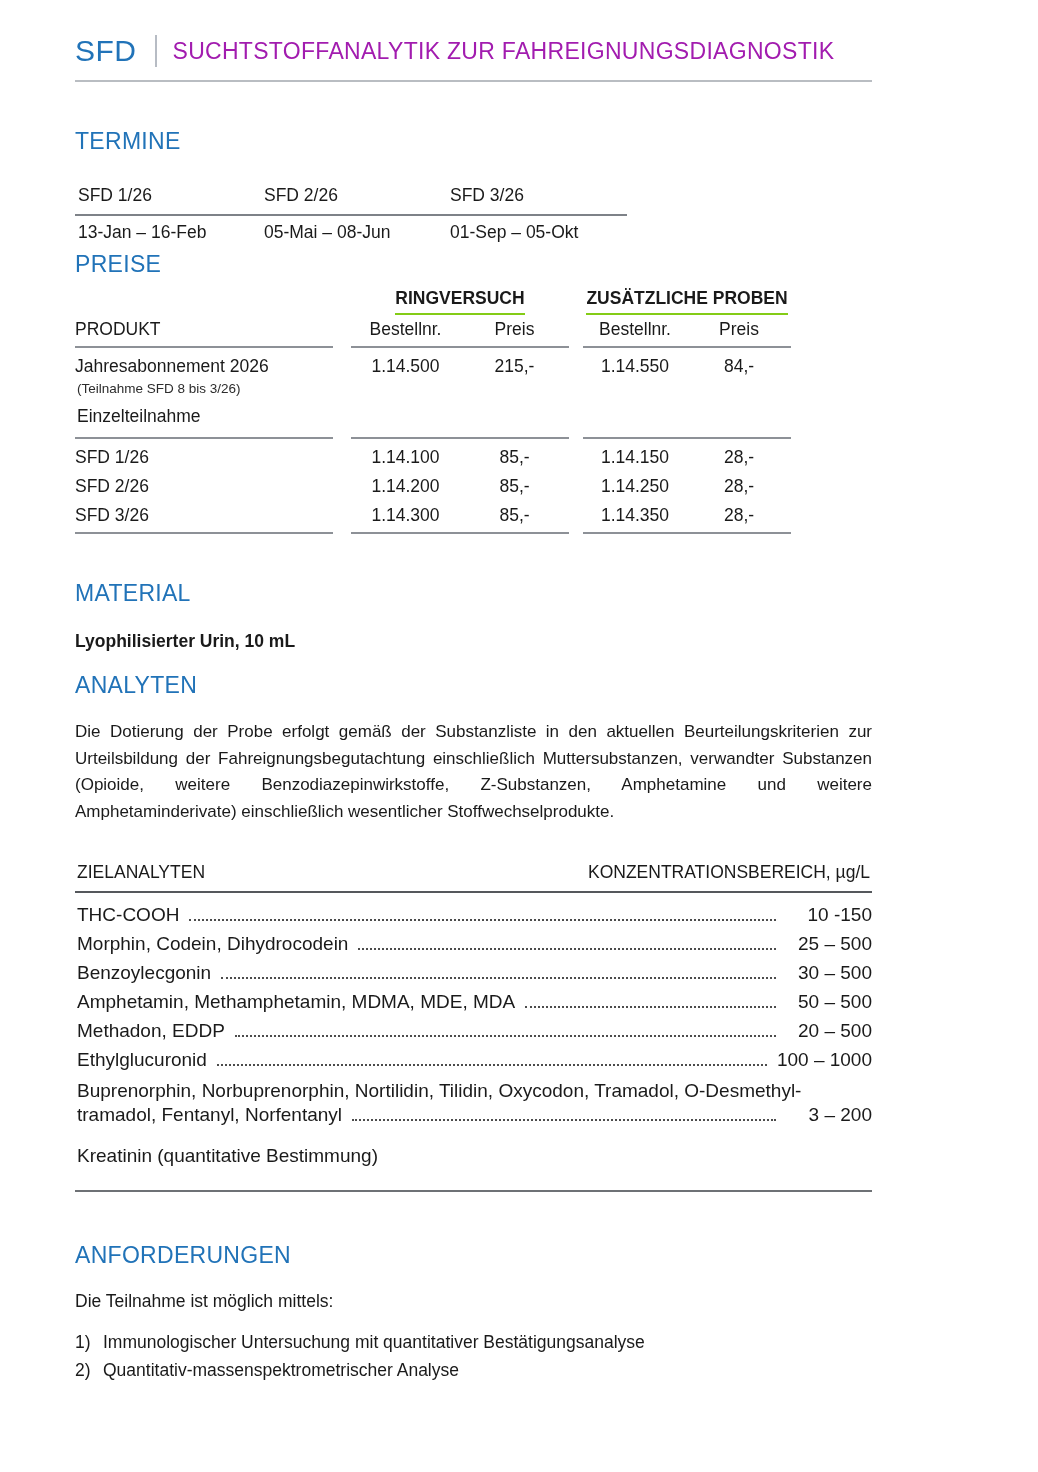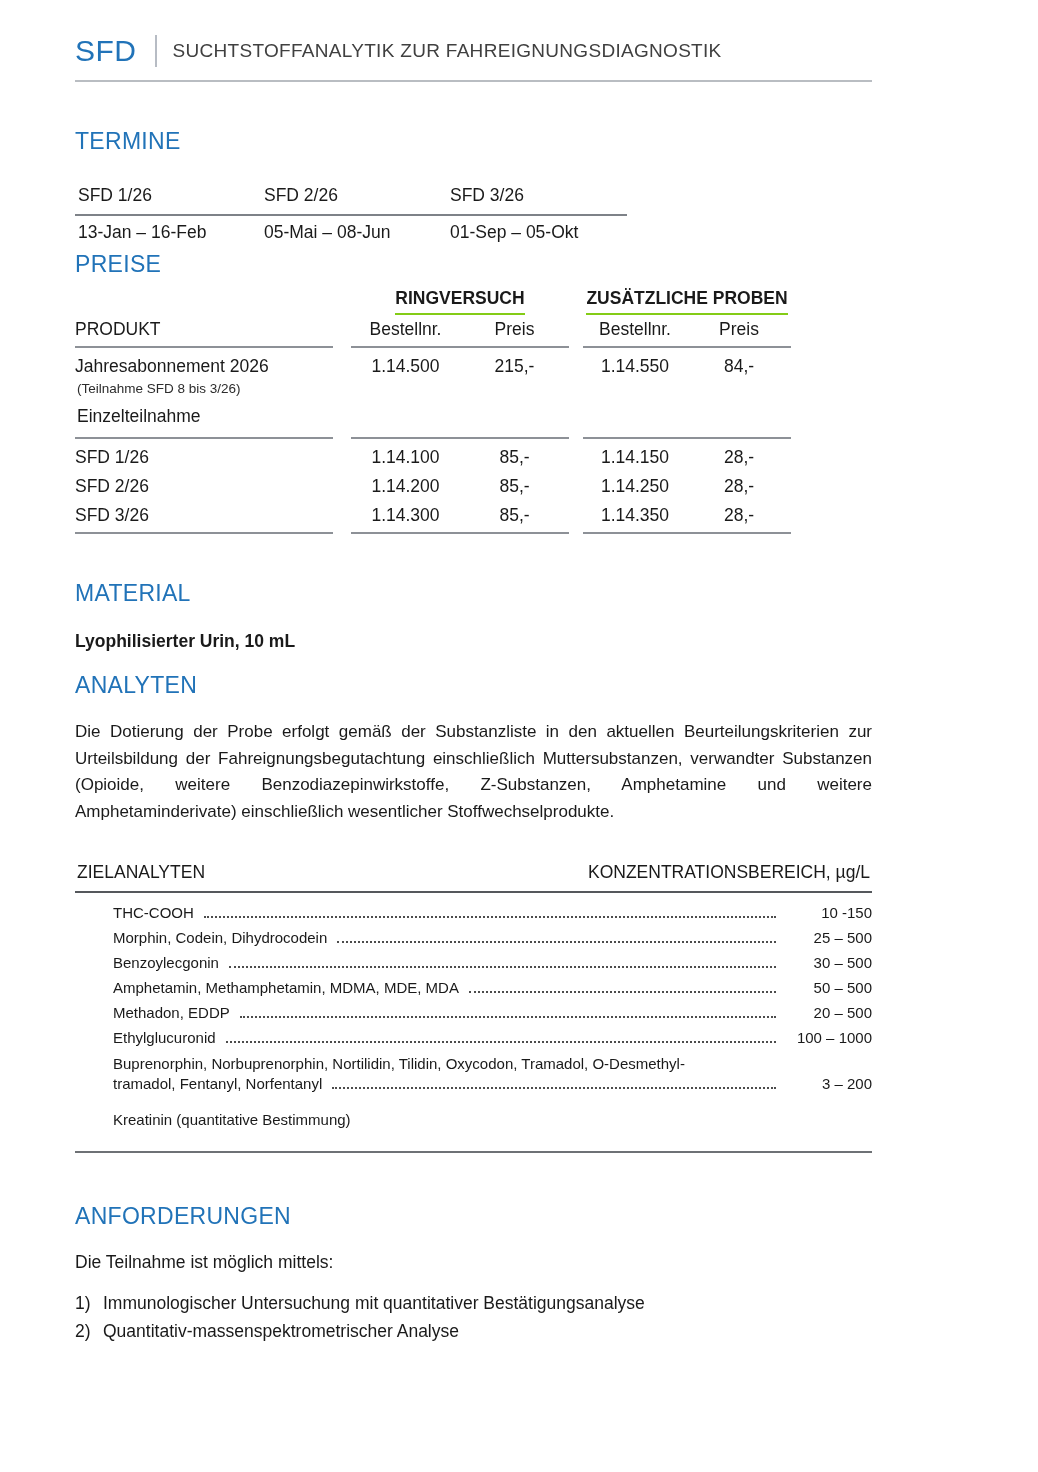--- a/index.html
+++ b/index.html
@@ -10,21 +10,21 @@
     font-family:"Liberation Sans", sans-serif;
     color:#1a1a1a;
     box-sizing:border-box;
     padding:34px 80px 0 75px;
     overflow:hidden;
   }
   
   .hdr{display:flex;align-items:center;}
   .logo{font-size:30px;color:#2173B8;letter-spacing:.5px;}
   .vbar{width:2px;height:32px;background:#b7bcc4;margin:0 16px 0 18px;}
-  .doc-title{font-size:19px;color:#404040;letter-spacing:.3px;}
+  .doc-title{font-size:23px;color:#a21caf;letter-spacing:.3px;}
   .hdr-rule{height:2px;background:#b9bdc2;margin-top:12px;}
   
   h2{font-size:23px;color:#2173B8;font-weight:normal;letter-spacing:.3px;margin:0;}
   
   .sec-termine{margin-top:46px;}
   .termine-grid{margin-top:24px;width:552px;}
   .t-row{display:grid;grid-template-columns:186px 186px 180px;font-size:17.5px;}
   .t-row span{padding:6px 0 8px 3px;}
   .t-rule{height:2px;background:#7e8288;}
   
@@ -42,21 +42,21 @@
   .p-grid .spacer{}
   
   .sec-material{margin-top:42px;}
   .sec-material p{margin:24px 0 0 0;font-size:17.5px;font-weight:bold;}
   .sec-analyten{margin-top:20px;}
   .sec-analyten p{margin:20px 0 0 0;font-size:17px;line-height:1.57;text-align:justify;}
   
   .z-table{margin-top:36px;}
   .z-head{display:flex;justify-content:space-between;font-size:17.5px;padding:0 2px 8px 2px;}
   .z-head-rule{height:2px;background:#55585c;}
-  .z-rows{margin-top:8px;font-size:15px;margin-left:36px;}
+  .z-rows{margin-top:8px;font-size:19px;}
   .z-row{padding:3.5px 0;}
   .z-line{display:block;padding-left:2px;line-height:1.35;}
   .z-flex{display:flex;align-items:baseline;}
   .z-flex .z-text{white-space:nowrap;padding-left:2px;}
   .leader{flex:1;border-bottom:2px dotted #4c4c4c;margin:0 10px 4px 10px;}
   .z-range{white-space:nowrap;text-align:right;min-width:86px;}
   .z-plain{margin-top:10px;padding-left:2px;}
   .z-bottom-rule{height:2px;background:#6e7175;margin-top:18px;}
   
   .sec-anf{margin-top:50px;}

